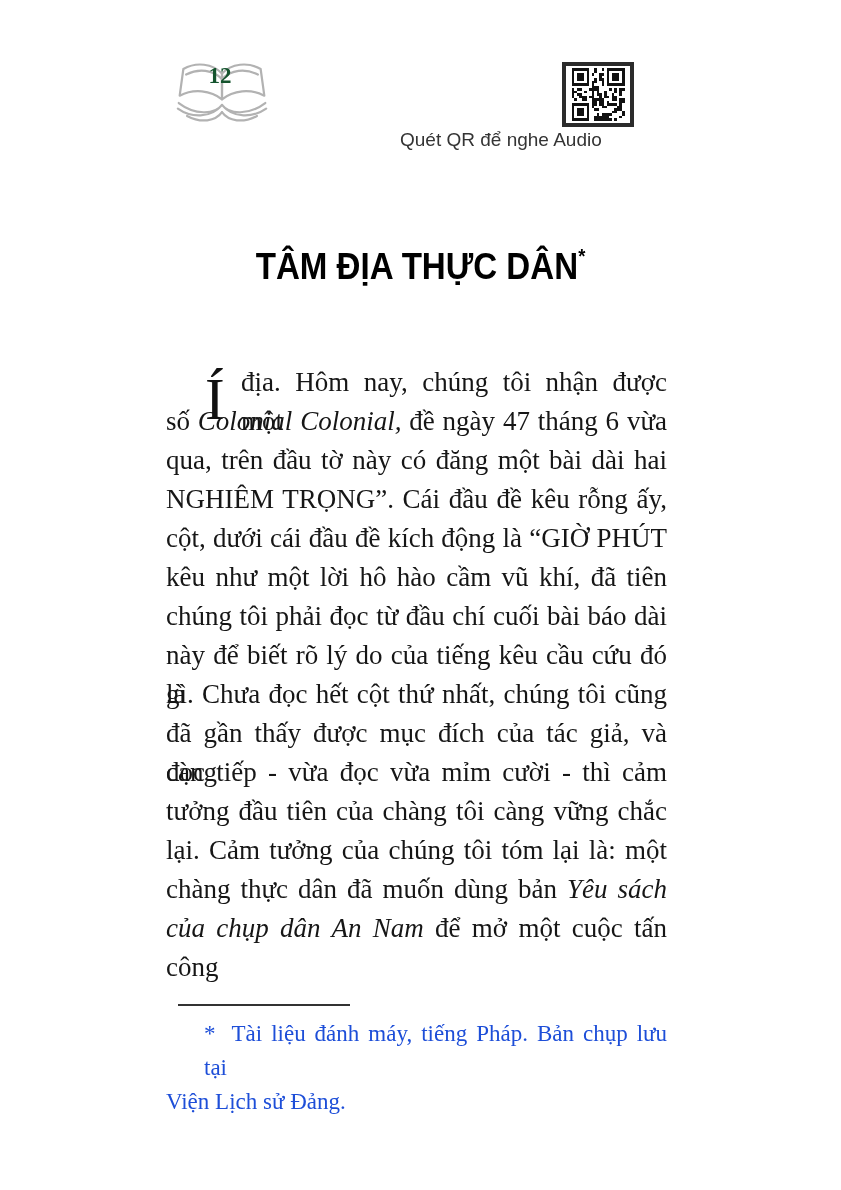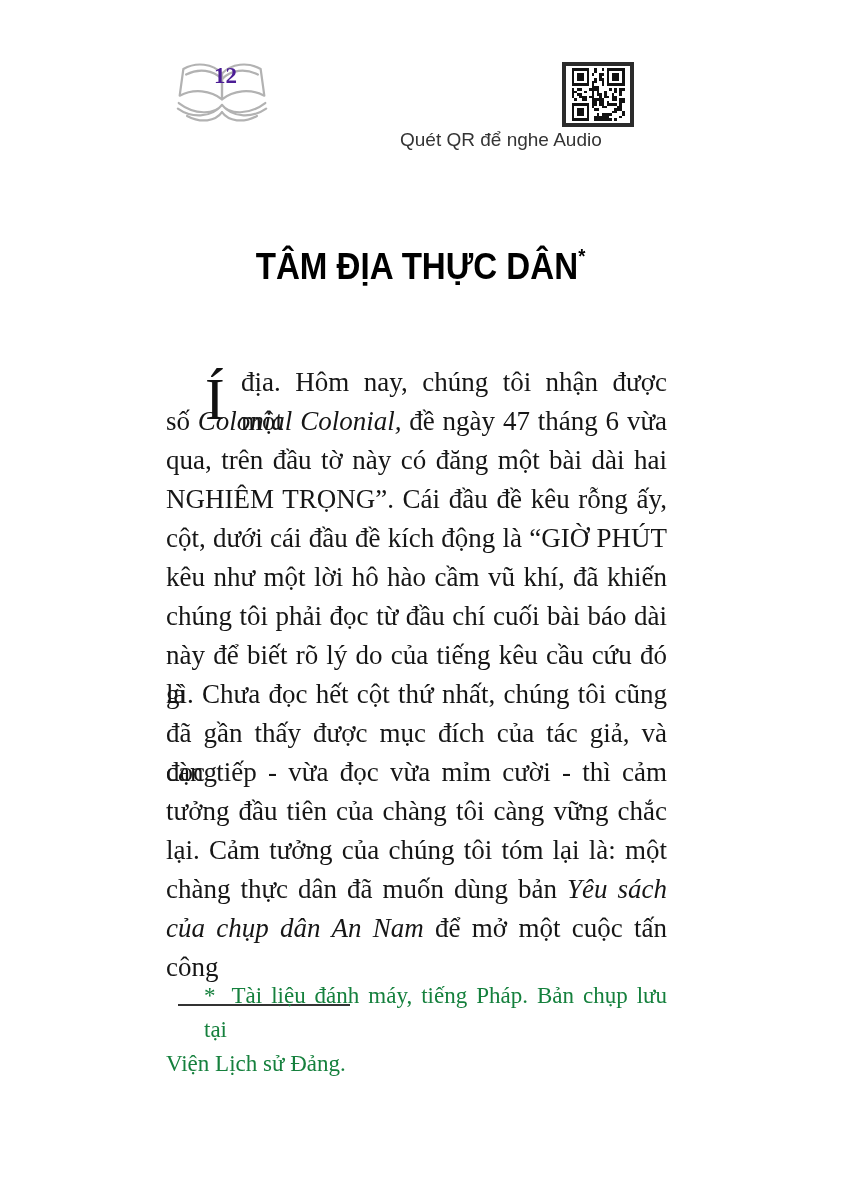--- a/index.html
+++ b/index.html
@@ -5,22 +5,22 @@
   html,body{margin:0;padding:0;background:#e8e8e8;}
   .page{
     position:relative;width:841px;height:1190px;background:#ffffff;
     margin:0 auto;overflow:hidden;
     font-family:"Liberation Serif", serif;color:#161616;
   }
   
   .book-mark{position:absolute;left:176px;top:56px;width:92px;height:72px;}
   .book-mark svg{position:absolute;left:0;top:0;width:100%;height:100%;}
   .pagenum{
-    position:absolute;left:27px;top:7px;width:34px;text-align:right;
-    font-weight:bold;font-size:23px;color:#4c1d95;font-family:"Liberation Serif",serif;
+    position:absolute;left:27px;top:7px;width:34px;text-align:center;
+    font-weight:bold;font-size:23px;color:#14532d;font-family:"Liberation Serif",serif;
   }
   
   .qr{
     position:absolute;left:562px;top:62px;width:72px;height:65px;
     border:4px solid #2b2b2b;box-sizing:border-box;background:#fff;padding:2px;
   }
   .qr svg{display:block;width:100%;height:100%;}
   .qr-caption{
     position:absolute;left:400px;top:129px;width:283px;text-align:left;
     font-family:"Liberation Sans", sans-serif;font-size:19px;color:#343434;
@@ -44,22 +44,22 @@
   }
   .bline.indent{padding-left:75px;}
   .bline .it{font-style:italic;}
   .dropcap{
     position:absolute;left:39px;top:7px;font-size:59px;line-height:1;
     color:#111;font-family:"Liberation Serif",serif;
   }
   
   .fn-rule{position:absolute;left:178px;top:1004px;width:172px;height:2px;background:#333;}
   .footnote{
-    position:absolute;left:166px;top:979px;width:501px;
-    font-size:23px;line-height:34px;color:#15803d;
+    position:absolute;left:166px;top:1017px;width:501px;
+    font-size:23px;line-height:34px;color:#1d4ed8;
   }
   .fn-first{text-align:justify;text-align-last:justify;padding-left:38px;}
   .fn-marker{display:inline-block;margin-right:16px;}
 </style>
 </head>
 <body>
 
 <div class="page">
 
   <div class="book-mark">
@@ -213,21 +213,21 @@
   <h1 class="title"><span>TÂM ĐỊA THỰC DÂN</span><sup>*</sup></h1>
 
   <div class="body">
     <span class="dropcap">Í</span>
     <div>
         <div class="bline indent"><span>địa. Hôm nay, chúng tôi nhận được một</span></div>
         <div class="bline"><span>số </span><span class="it">Colonial Colonial,</span><span> đề ngày 47 tháng 6 vừa</span></div>
         <div class="bline"><span>qua, trên đầu tờ này có đăng một bài dài hai</span></div>
         <div class="bline"><span>NGHIÊM TRỌNG”. Cái đầu đề kêu rỗng ấy,</span></div>
         <div class="bline"><span>cột, dưới cái đầu đề kích động là “GIỜ PHÚT</span></div>
-        <div class="bline"><span>kêu như một lời hô hào cầm vũ khí, đã khiến</span></div>
+        <div class="bline"><span>kêu như một lời hô hào cầm vũ khí, đã tiên</span></div>
         <div class="bline"><span>chúng tôi phải đọc từ đầu chí cuối bài báo dài</span></div>
         <div class="bline"><span>này để biết rõ lý do của tiếng kêu cầu cứu đó là</span></div>
         <div class="bline"><span>gì. Chưa đọc hết cột thứ nhất, chúng tôi cũng</span></div>
         <div class="bline"><span>đã gần thấy được mục đích của tác giả, và càng</span></div>
         <div class="bline"><span>đọc tiếp - vừa đọc vừa mỉm cười - thì cảm</span></div>
         <div class="bline"><span>tưởng đầu tiên của chàng tôi càng vững chắc</span></div>
         <div class="bline"><span>lại. Cảm tưởng của chúng tôi tóm lại là: một</span></div>
         <div class="bline"><span>chàng thực dân đã muốn dùng bản </span><span class="it">Yêu sách</span></div>
         <div class="bline"><span class="it">của chụp dân An Nam</span><span> để mở một cuộc tấn công</span></div>
       </div>

